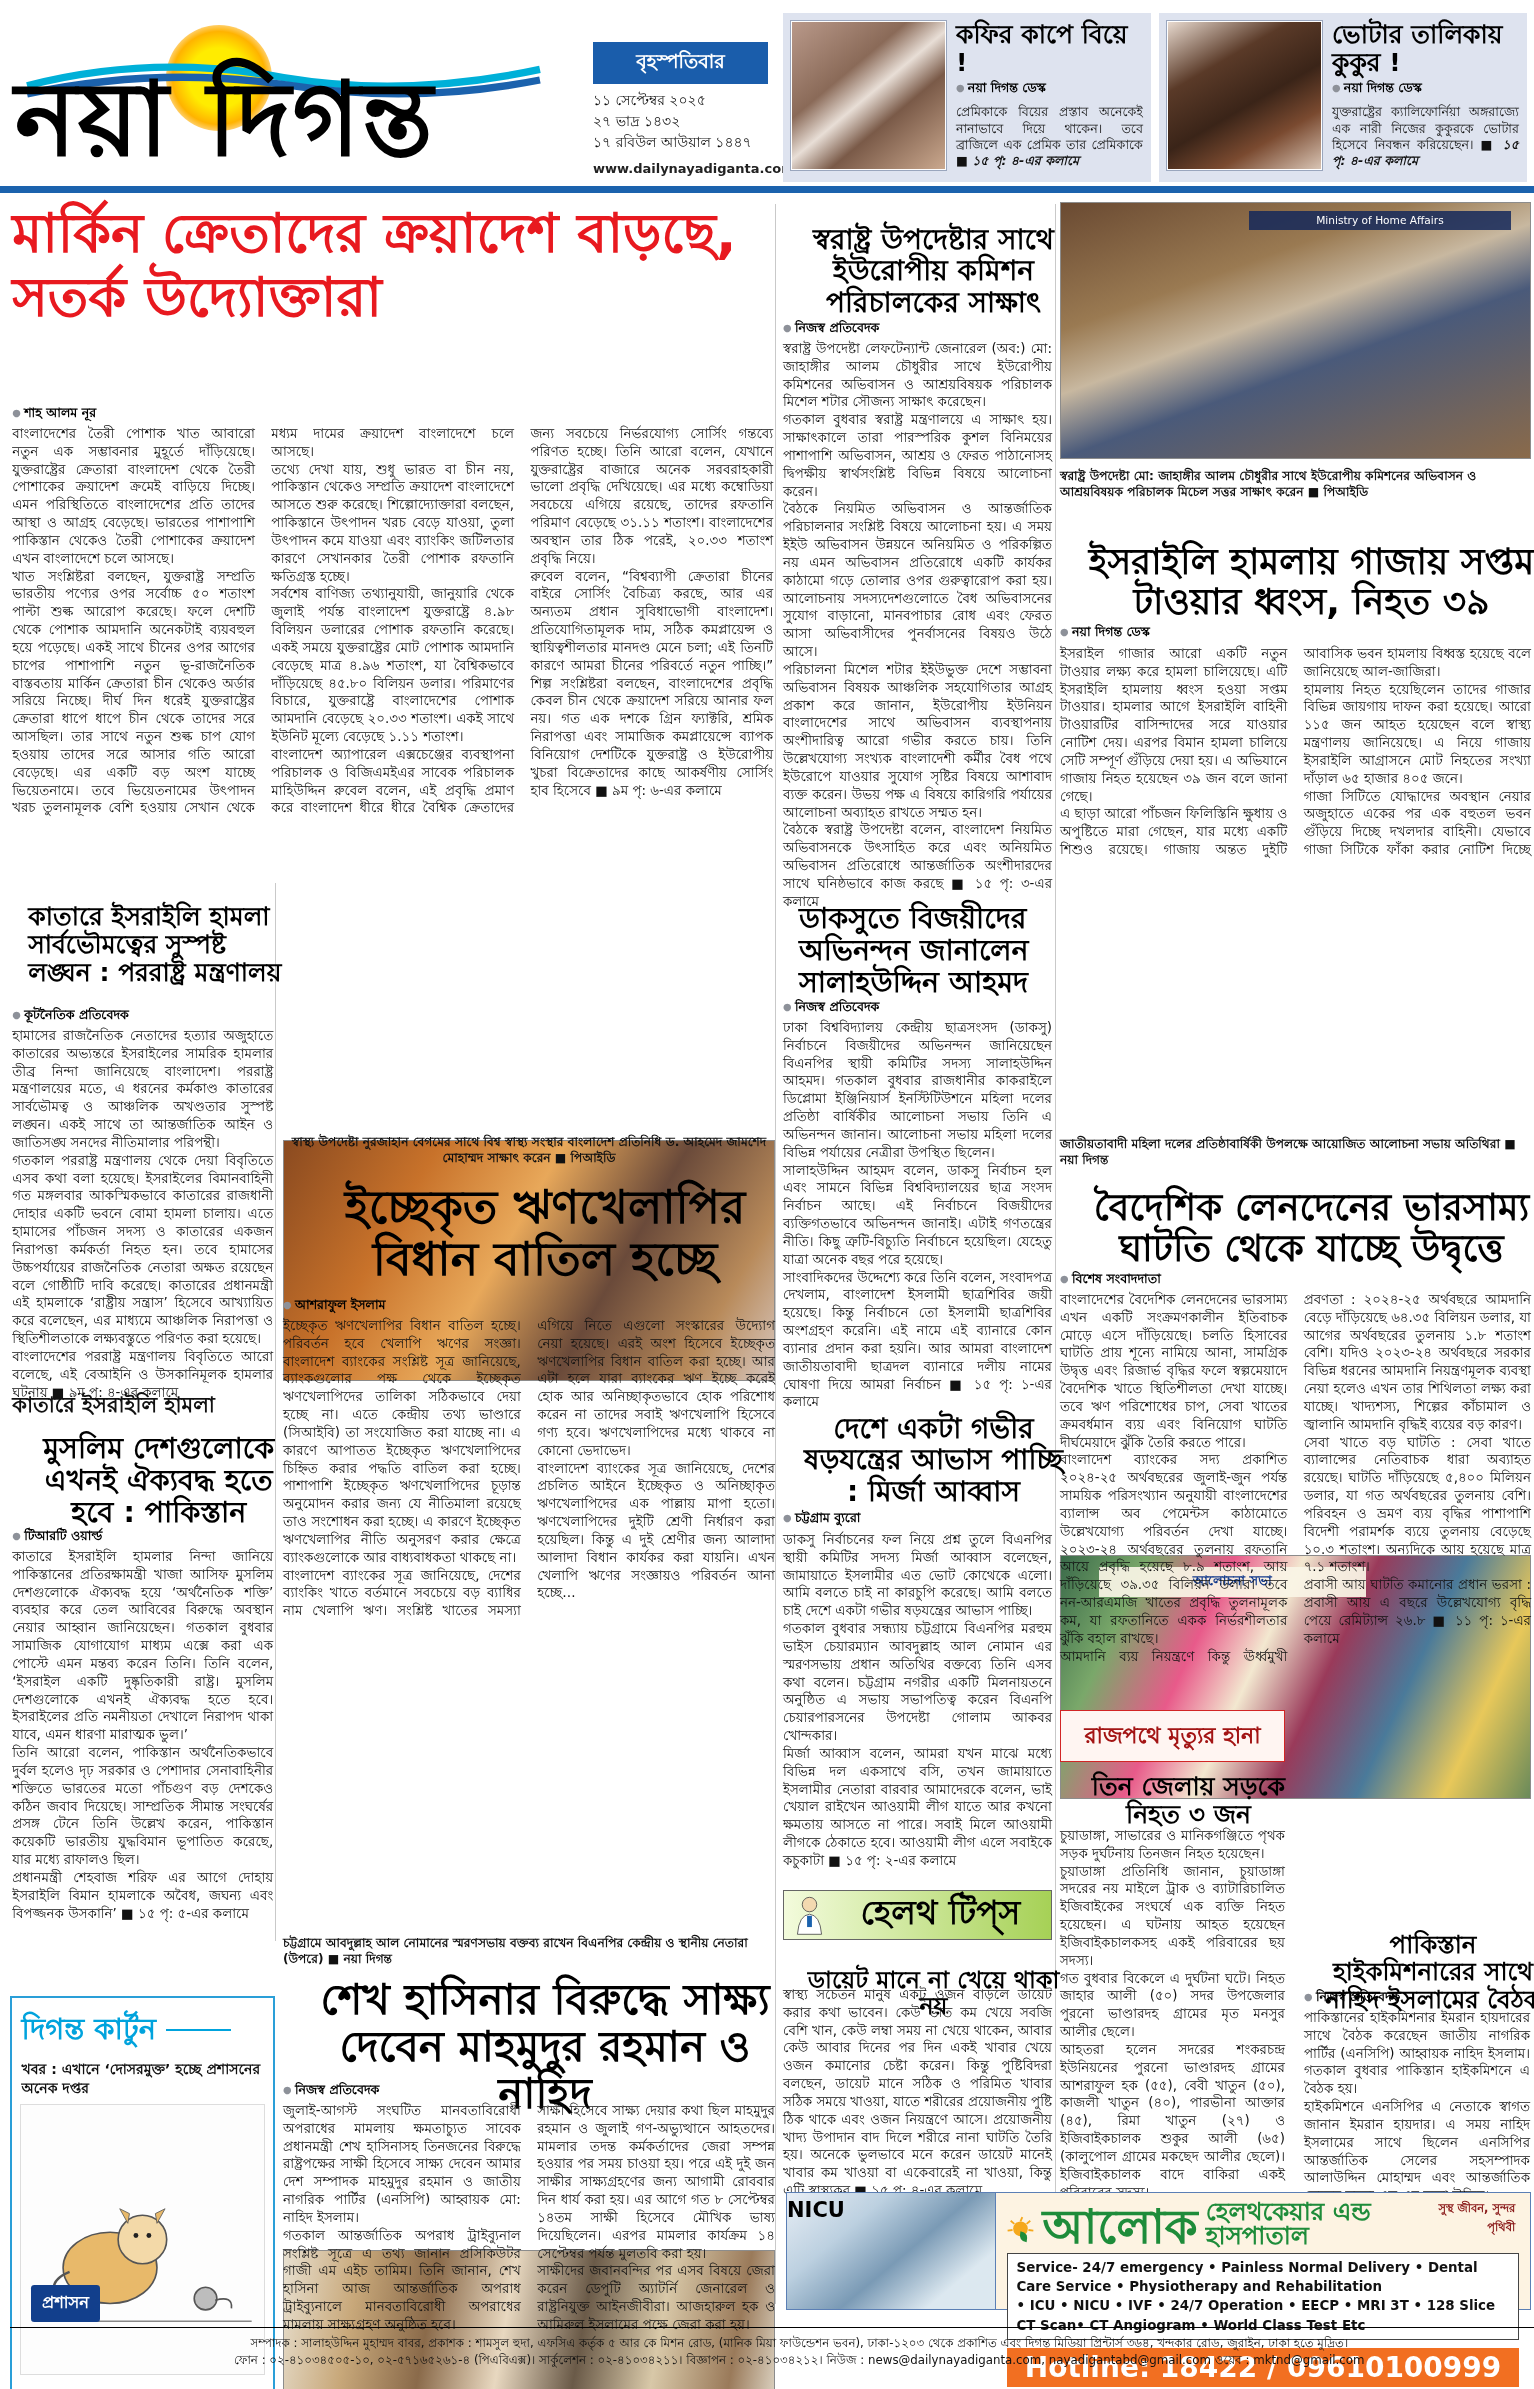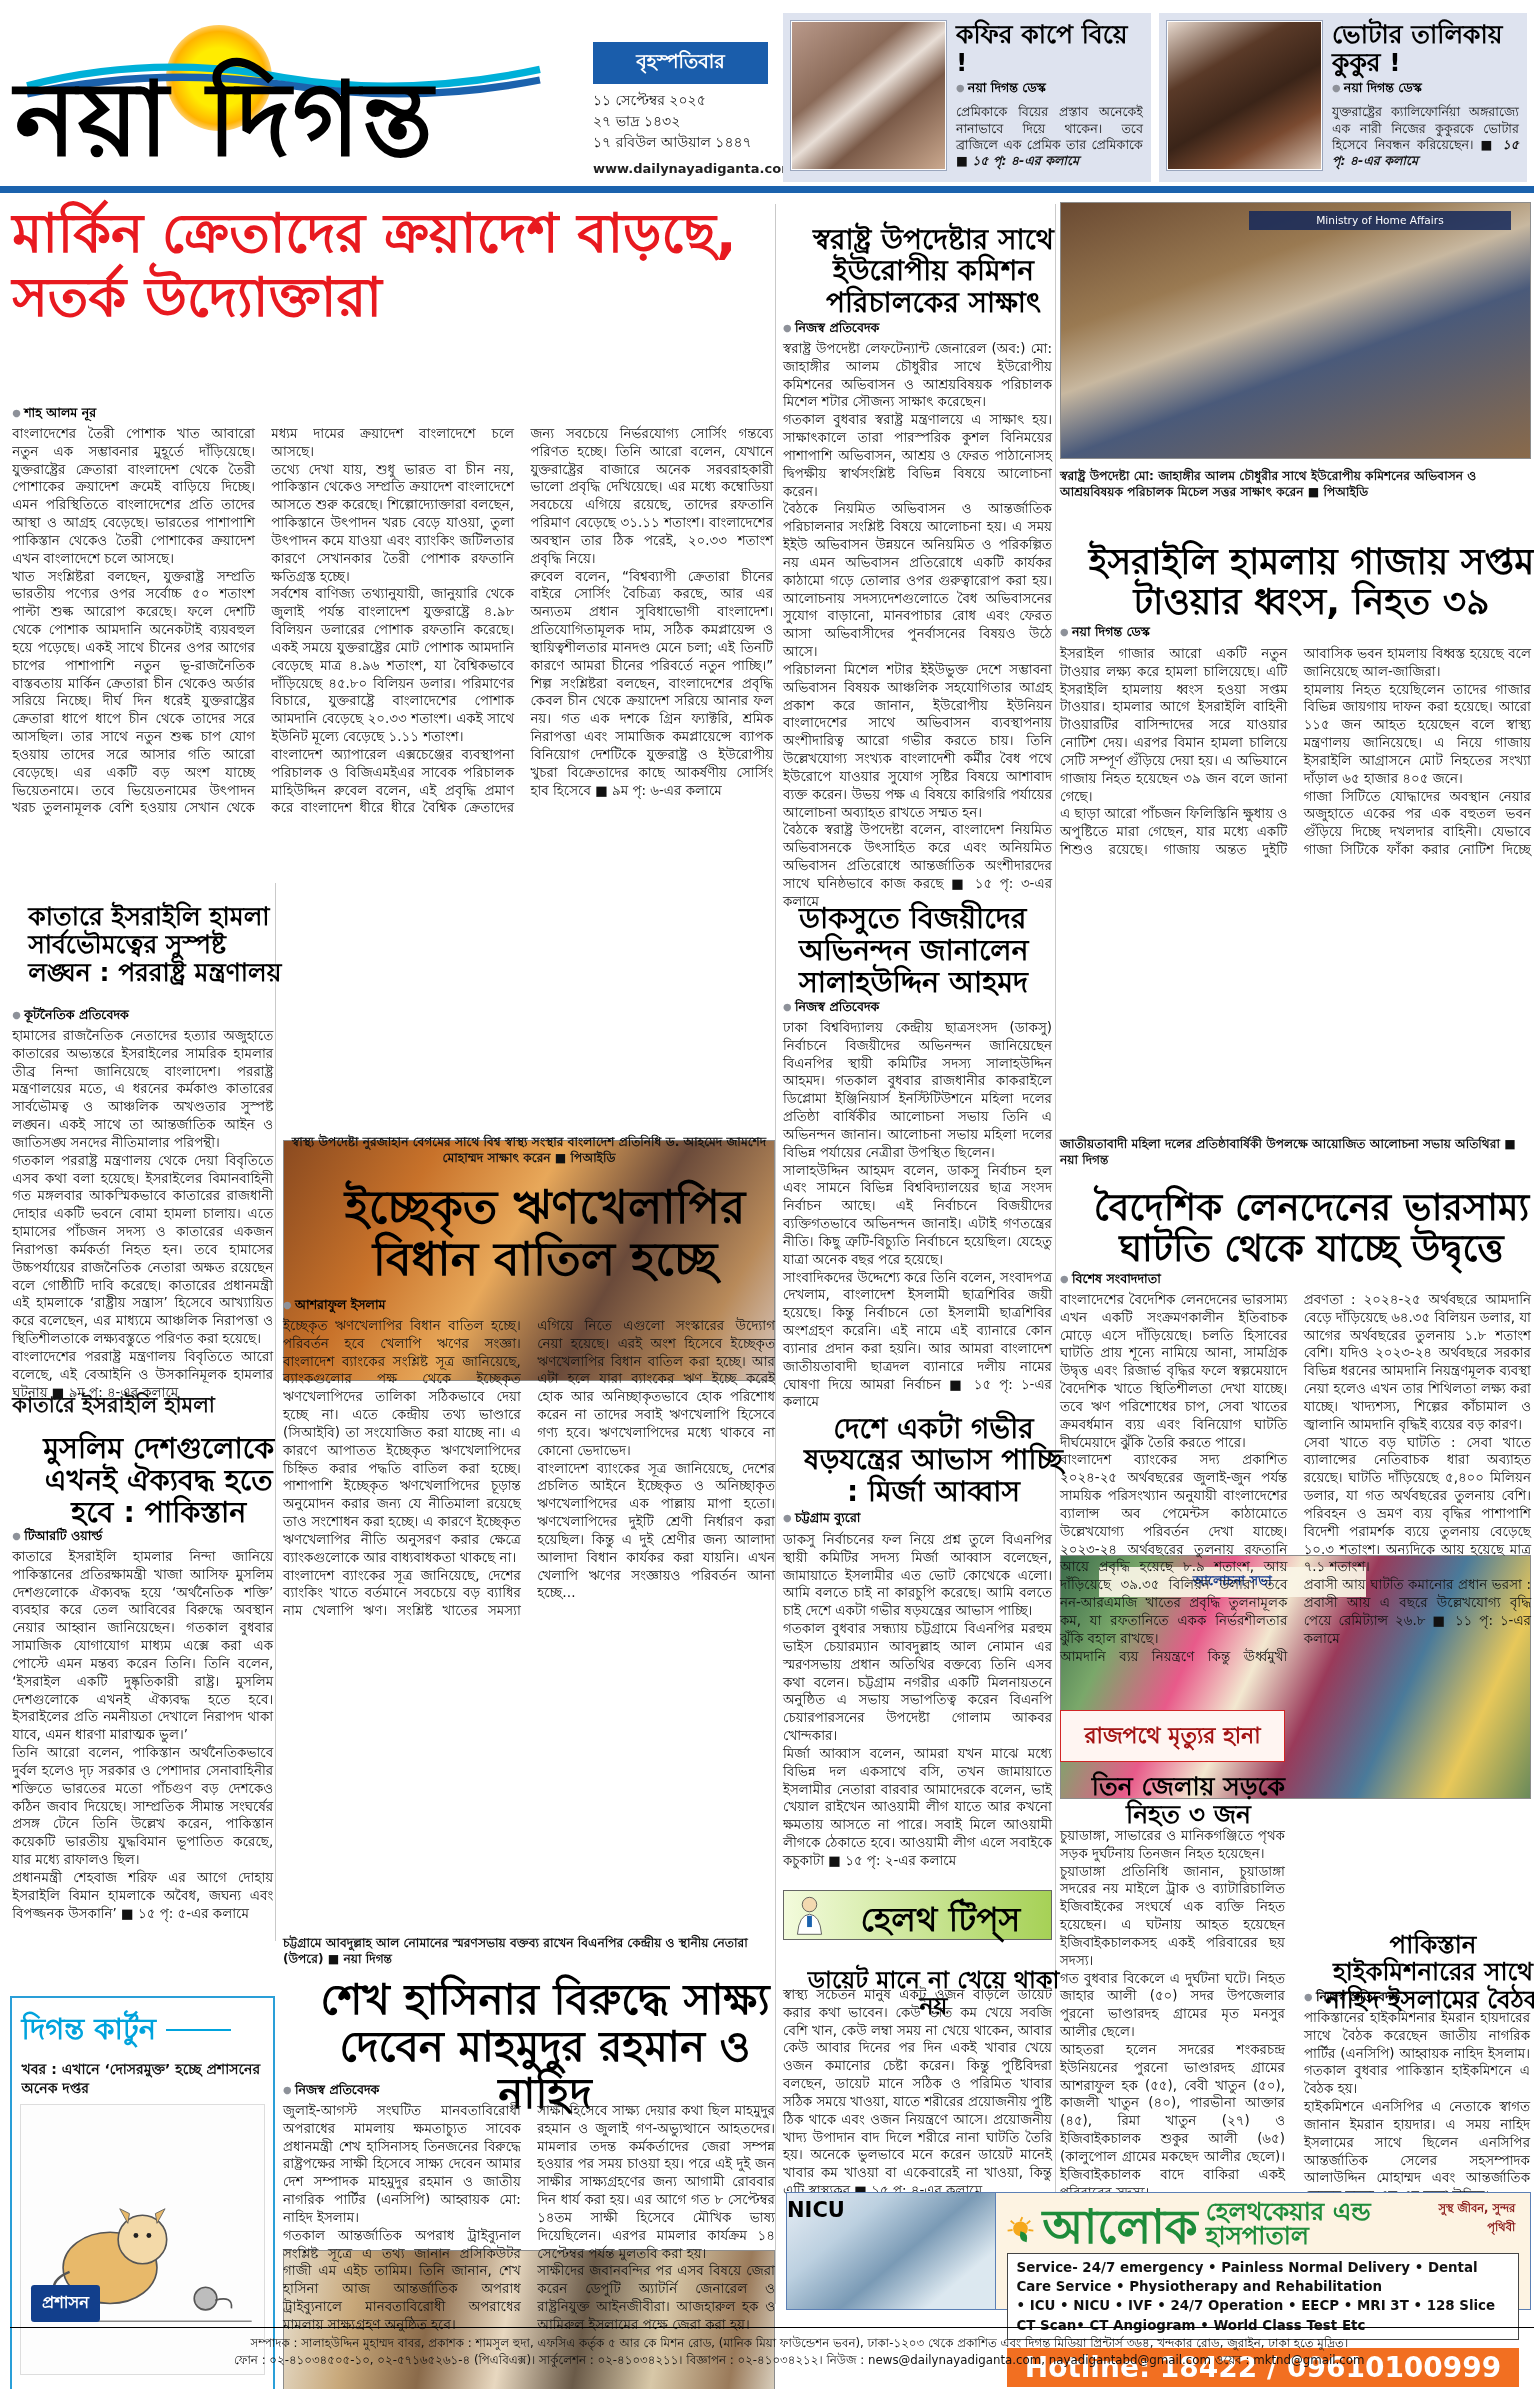--- a/index.html
+++ b/index.html
@@ -37,21 +37,21 @@
   .kicker{font-weight:bold;font-size:21px;text-align:left;}
   
   .cartoon{border:2.4px solid #2a9fd8;box-sizing:border-box;background:#fff;margin-top:36px;}
   .cartoon .ct{color:#00a3dd;font-size:29px;font-weight:bold;padding:8.1px 9.8px 1.6px;}
   .cartoon .ct::after{content:"";display:inline-block;width:65px;height:2.4px;background:#00a3dd;margin-left:9.8px;vertical-align:8.1px;}
   .cartoon .cnews{font-size:14px;font-weight:bold;padding:3.3px 9.8px 6.5px;line-height:1.35;}
   .cartoon .cimg{position:relative;height:269px;margin:0 8.1px 8.1px;background:#fdfdfd;border:0.8px solid #ddd;}
   .badge-blue{position:absolute;left:9.8px;bottom:52px;background:#123f8c;color:#fff;font-weight:bold;
               font-size:16.3px;padding:4.9px 11.4px;border-radius:3.3px;}
   
-  .health-head{display:flex;gap:9px;border:0.8px solid #666;
+  .health-head{display:flex;align-items:center;gap:9px;border:0.8px solid #666;
                background:linear-gradient(90deg,#f3fbdc,#a6d156);padding:3.3px 6.5px;box-sizing:border-box;}
   .health-head .ht{font-size:33px;font-weight:bold;color:#000;flex:1;text-align:center;}
   
   .roadbox{border:1.6px solid #d22525;color:#a31414;font-weight:bold;font-size:22px;text-align:center;
            padding:6.5px 3.3px;background:#fff5f2;}
   
   .ad{border:1.6px solid #5b7fb5;background:#fdf3e2;display:flex;box-sizing:border-box;}
   .ad .nicu{width:208px;flex:none;background:#fff;border-right:1.6px solid #5b7fb5;position:relative;}
   .ad .nicu .nl{position:absolute;top:4.9px;left:0;right:0;text-align:left;font-weight:bold;font-size:21px;color:#000;}
   .ad .brand{display:flex;align-items:flex-end;gap:8.1px;padding:6.5px 11.4px 1.6px;}

